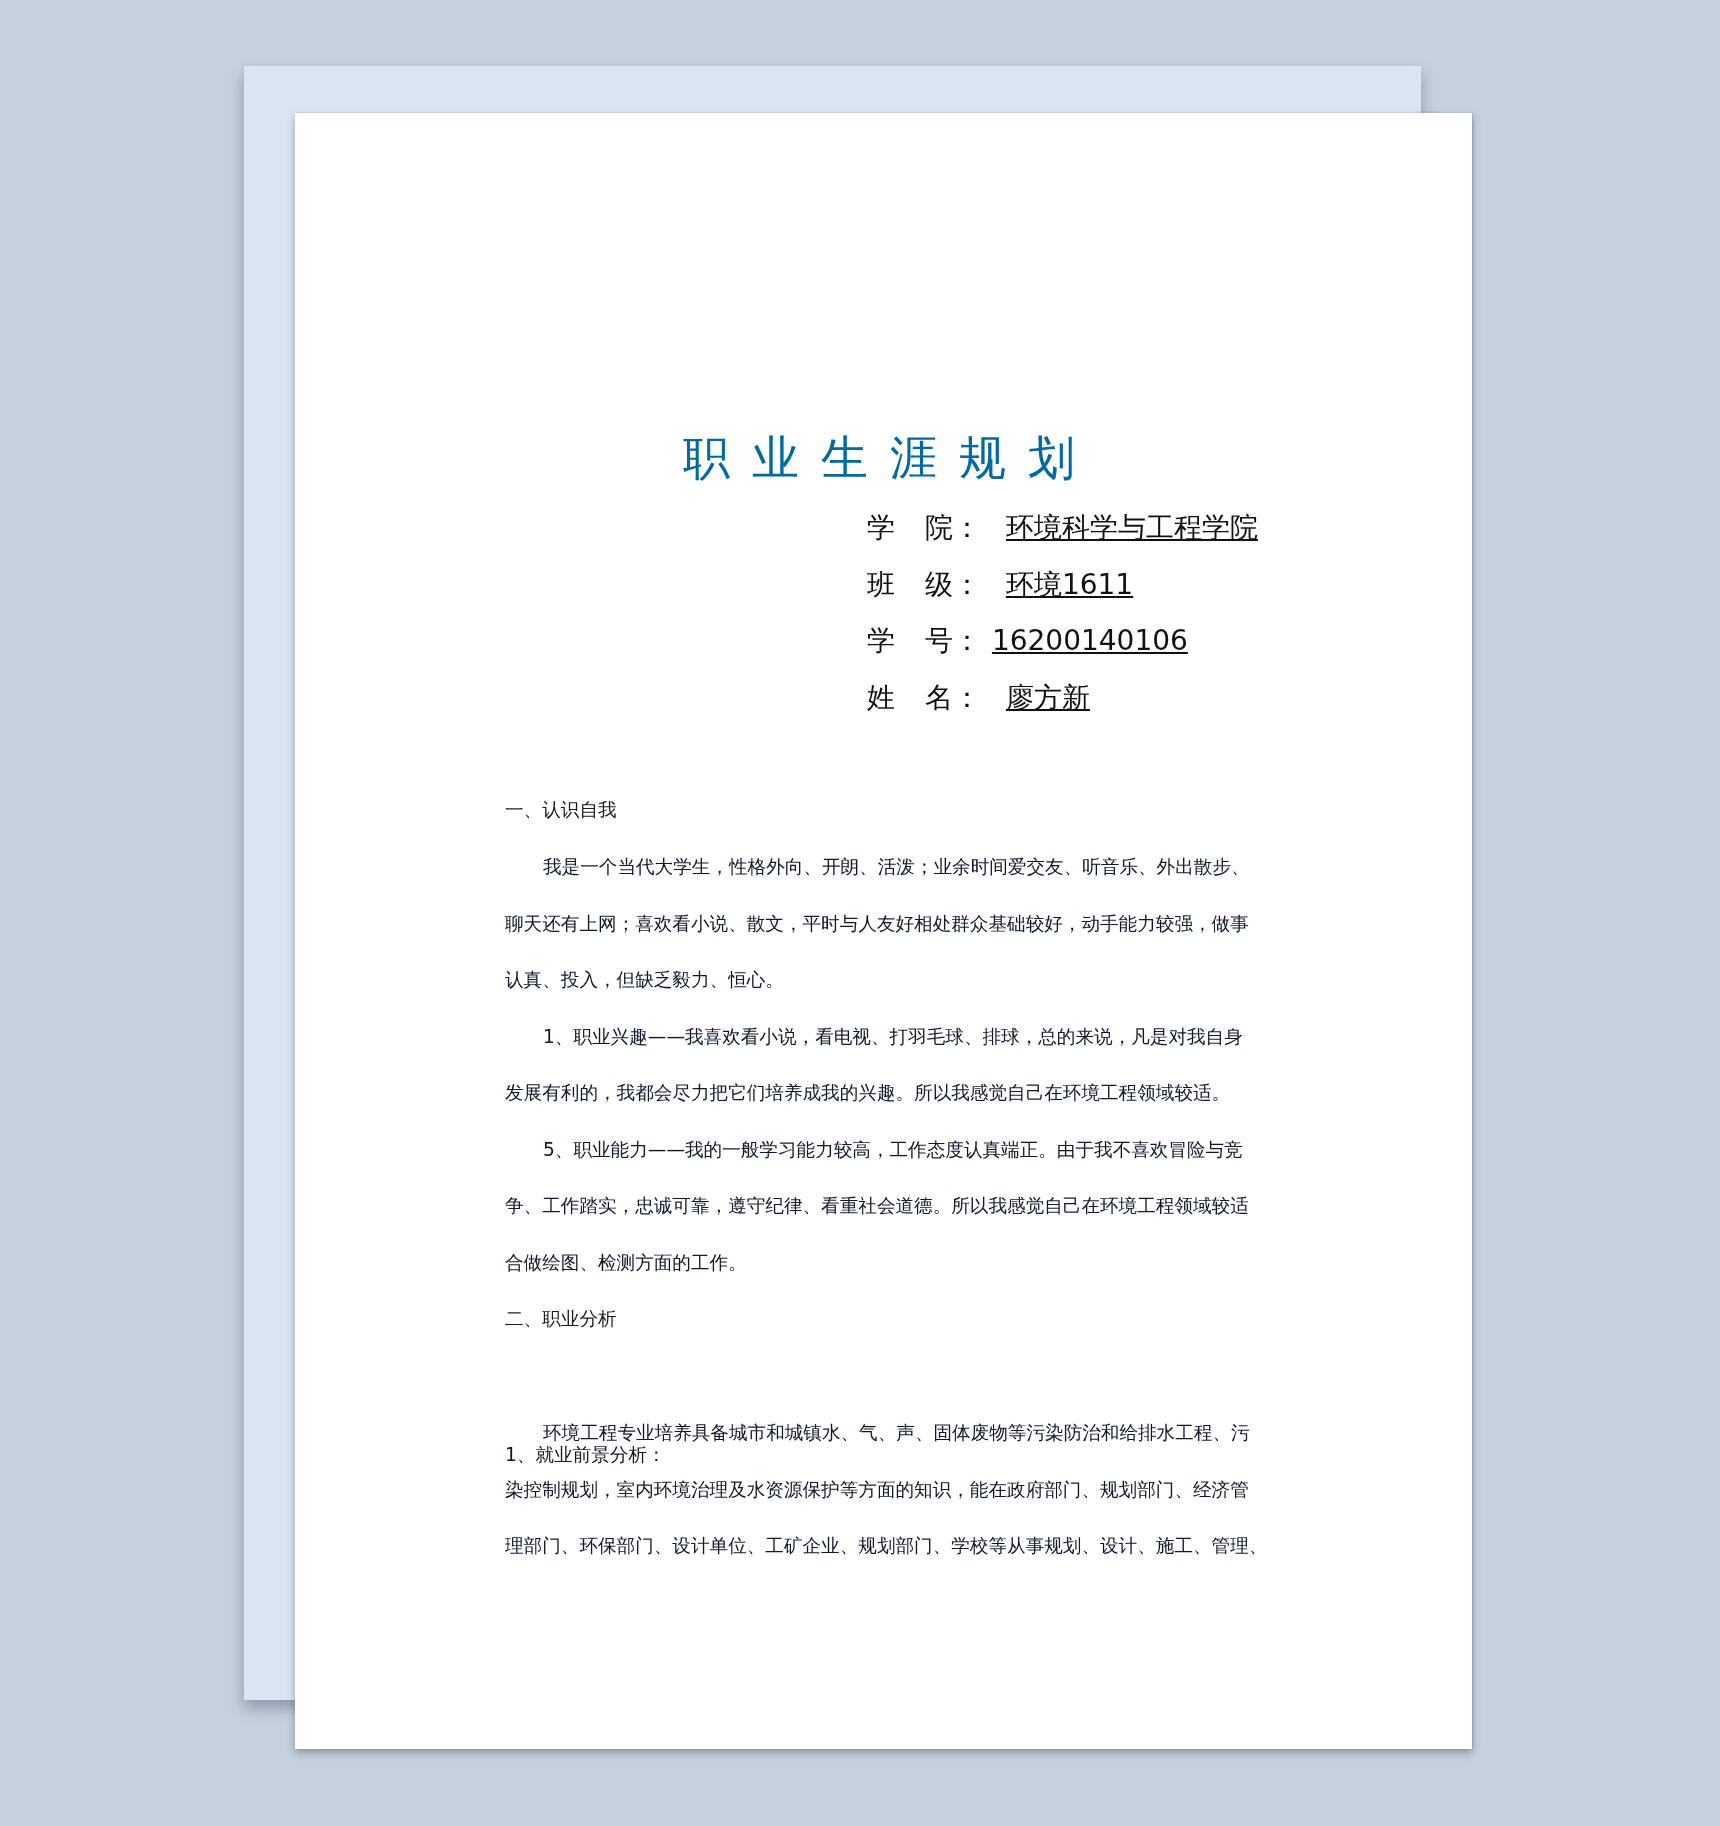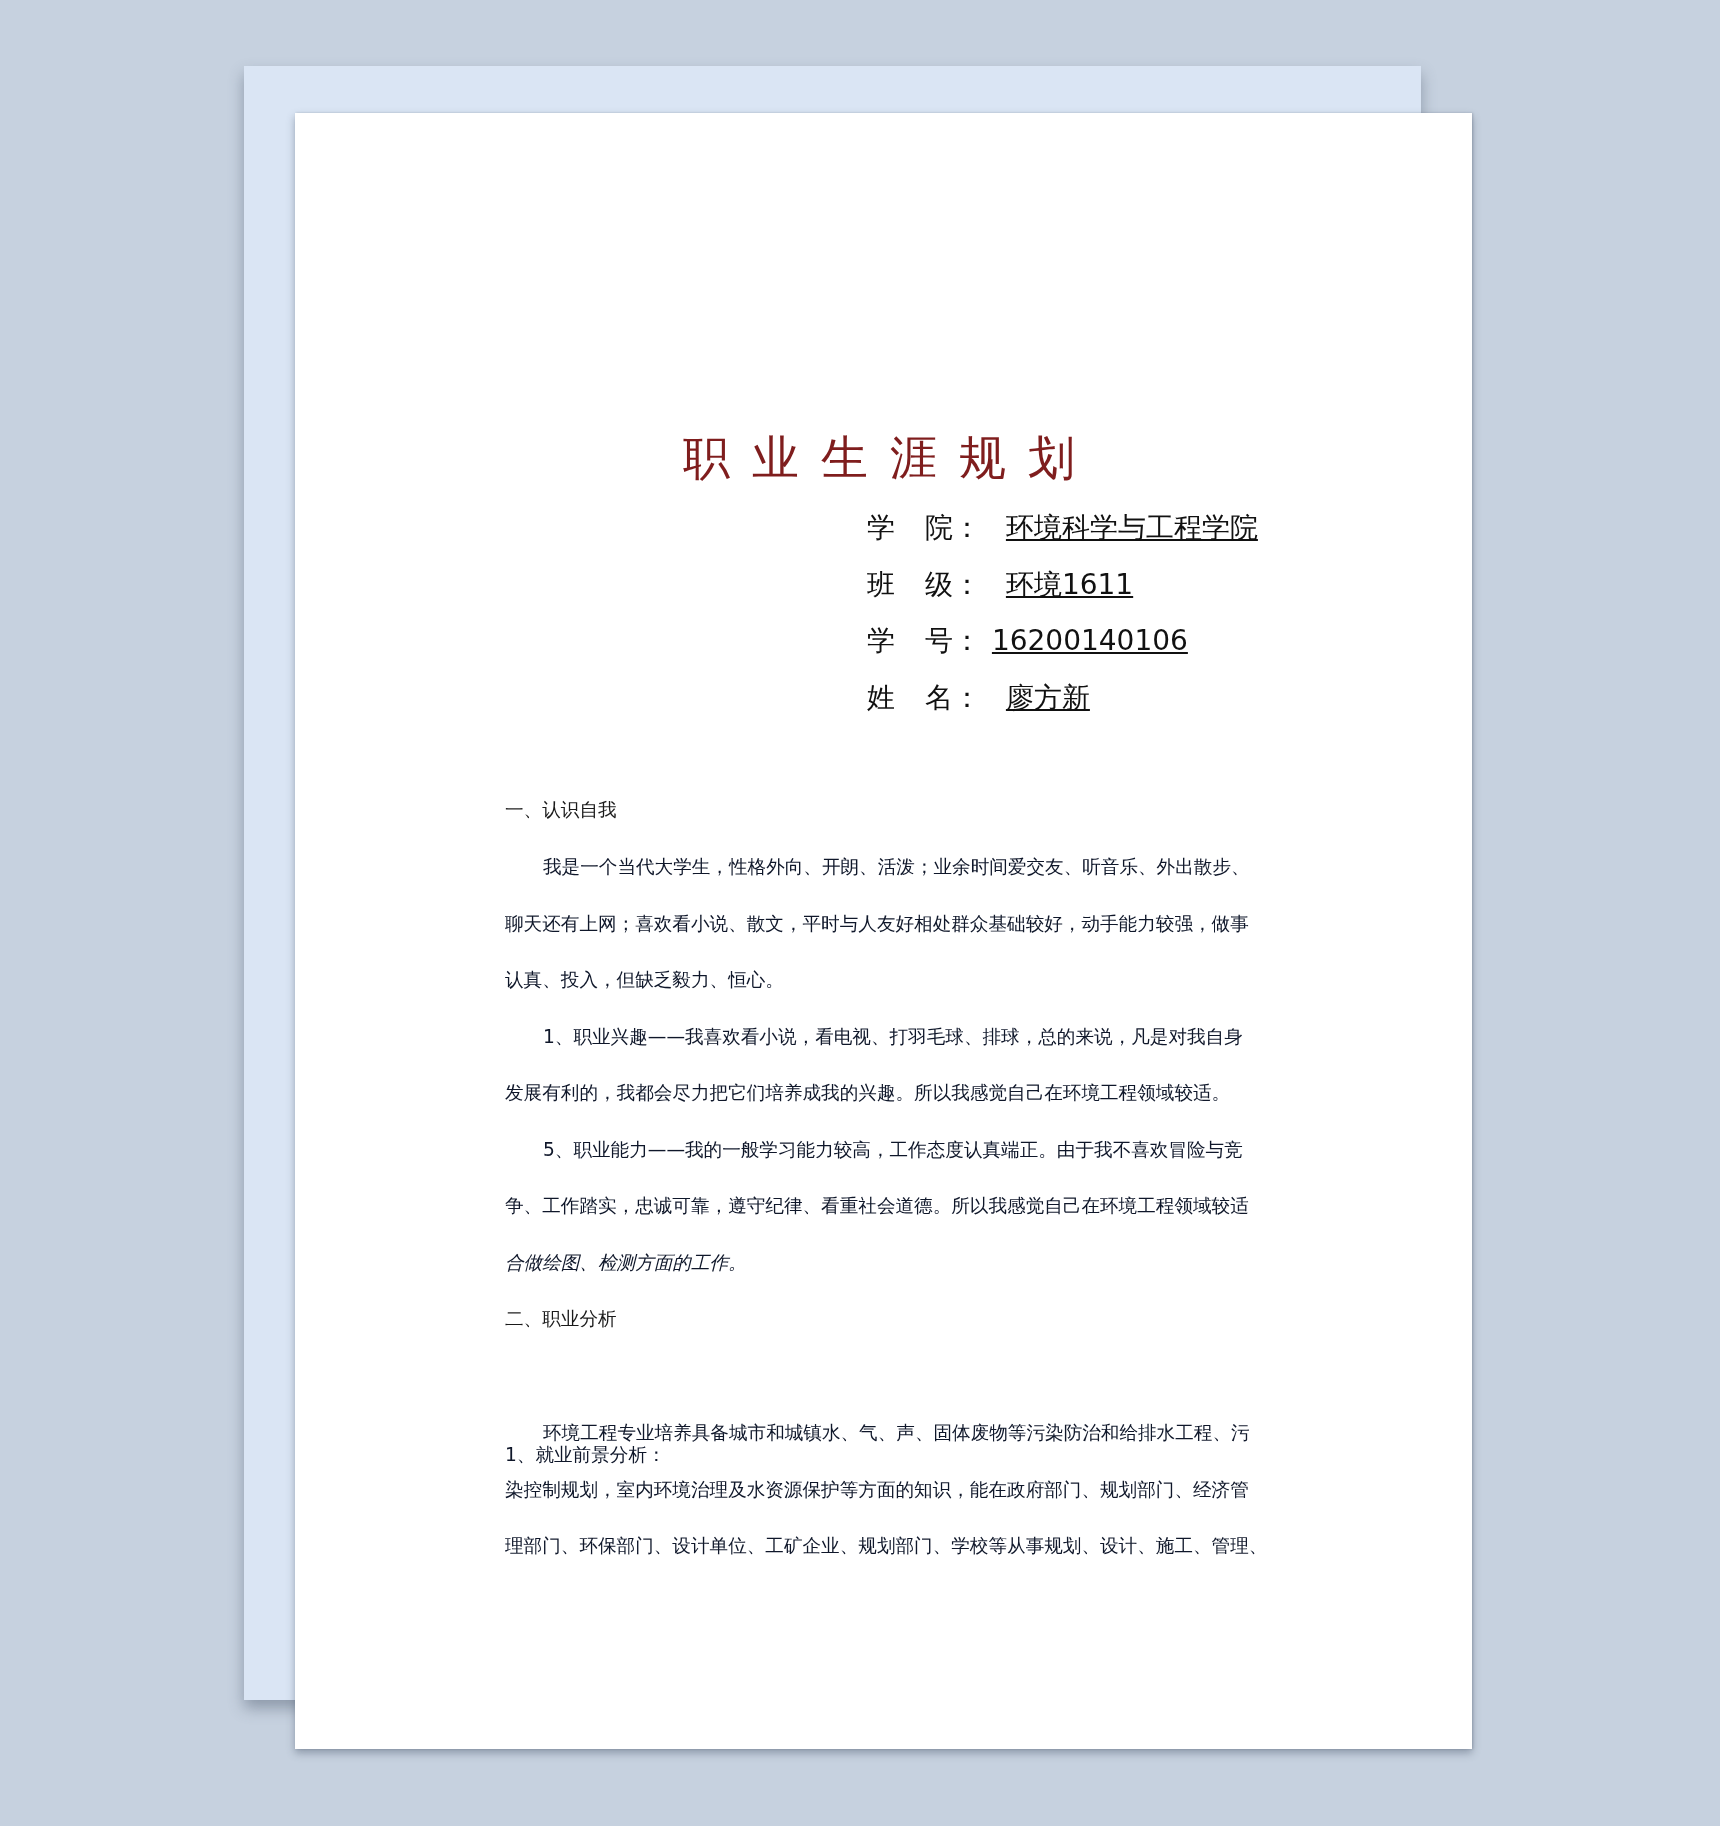--- a/index.html
+++ b/index.html
@@ -16,21 +16,21 @@
       box-shadow: 0 8px 14px rgba(70, 85, 105, 0.45);
     }
     .front-page {
       position: absolute; left: 295px; top: 113px;
       width: 1177px; height: 1636px;
       background: #ffffff;
       box-shadow: 0 4px 8px rgba(70, 85, 105, 0.45), 1px 0 2px rgba(70,85,105,0.25);
     }
     .title {
       position: absolute; left: 683px; top: 428px;
-      font-size: 47px; line-height: 60px; color: #7f1d1d;
+      font-size: 47px; line-height: 60px; color: #0369a1;
       letter-spacing: 22px; white-space: nowrap;
     }
     .info { position: absolute; left: 867px; color: #111; font-size: 28px; line-height: 40px; white-space: nowrap; }
     .info .label { display: inline-block; width: 118px; letter-spacing: 0; }
     .info .label .c1 { display: inline-block; width: 58px; }
     .info .value { display: inline-block; text-decoration: underline; }
     .line {
       position: absolute; left: 505px; width: 760px;
       font-size: 18.6px; line-height: 28px; color: #0f172a; white-space: nowrap;
     }
@@ -63,18 +63,18 @@
 </div>
 
 <div class="line heading" style="top:796px;">一、认识自我</div>
 <div class="line indent" style="top:853px;">我是一个当代大学生，性格外向、开朗、活泼；业余时间爱交友、听音乐、外出散步、</div>
 <div class="line" style="top:910px;">聊天还有上网；喜欢看小说、散文，平时与人友好相处群众基础较好，动手能力较强，做事</div>
 <div class="line" style="top:966px;">认真、投入，但缺乏毅力、恒心。</div>
 <div class="line indent" style="top:1023px;">1、职业兴趣——我喜欢看小说，看电视、打羽毛球、排球，总的来说，凡是对我自身</div>
 <div class="line" style="top:1079px;">发展有利的，我都会尽力把它们培养成我的兴趣。所以我感觉自己在环境工程领域较适。</div>
 <div class="line indent" style="top:1136px;">5、职业能力——我的一般学习能力较高，工作态度认真端正。由于我不喜欢冒险与竞</div>
 <div class="line" style="top:1192px;">争、工作踏实，忠诚可靠，遵守纪律、看重社会道德。所以我感觉自己在环境工程领域较适</div>
-<div class="line" style="top:1249px;font-style:italic;">合做绘图、检测方面的工作。</div>
+<div class="line" style="top:1249px;">合做绘图、检测方面的工作。</div>
 <div class="line heading" style="top:1305px;">二、职业分析</div>
 <div class="line" style="top:1441px;">1、就业前景分析：</div>
 <div class="line indent" style="top:1419px;">环境工程专业培养具备城市和城镇水、气、声、固体废物等污染防治和给排水工程、污</div>
 <div class="line" style="top:1476px;">染控制规划，室内环境治理及水资源保护等方面的知识，能在政府部门、规划部门、经济管</div>
 <div class="line" style="top:1532px;">理部门、环保部门、设计单位、工矿企业、规划部门、学校等从事规划、设计、施工、管理、</div>
 
 </body></html>

